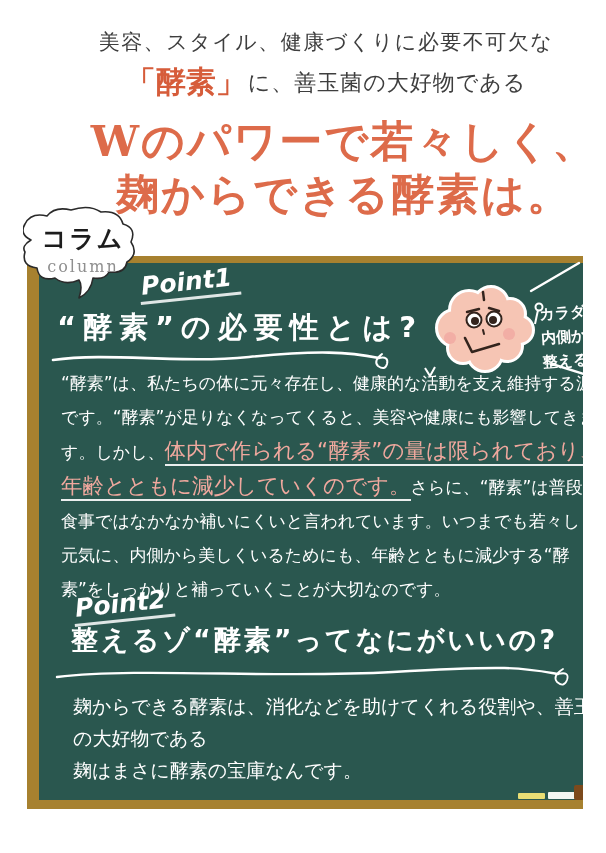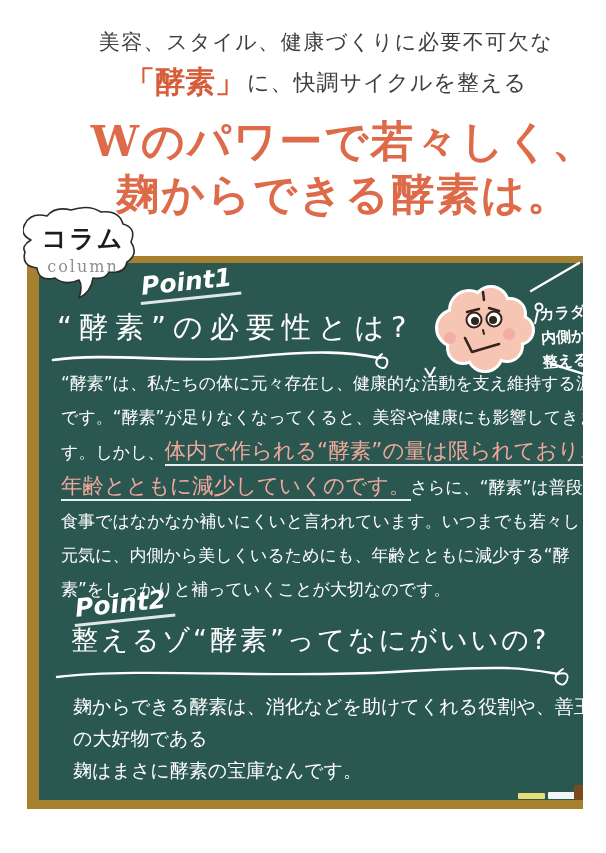--- a/index.html
+++ b/index.html
@@ -67,21 +67,21 @@
   .point-label {
     font-style:italic; font-weight:bold; font-size:25px; color:#ffffff;
     transform:rotate(-6deg); transform-origin:left bottom;
     border-bottom:3px solid rgba(255,255,255,.85);
     padding:0 8px 1px 2px;
   }
   .point1 { left:114px; top:16px; }
   .point2 { left:48px; top:338px; }
 
   .board-heading {
-    color:#ffffff; font-weight:normal; white-space:nowrap;
+    color:#ffffff; font-weight:bold; white-space:nowrap;
   }
   .heading1 { left:30px; top:52px; font-size:29px; letter-spacing:7px; }
   .heading2 { left:44px; top:366px; font-size:27px; letter-spacing:3px; }
   .underline-svg { overflow:visible; }
   .u1 { left:22px; top:92px; }
   .u2 { left:26px; top:407px; }
 
   .mascot-svg { left:390px; top:24px; }
   .side-note {
     left:514px; top:44px; color:#ffffff;
@@ -120,21 +120,21 @@
 </style>
 </head>
 <body>
 
 <div class="page">
 
   <header class="top-copy">
     <p class="lead-line1">美容、スタイル、健康づくりに必要不可欠な</p>
     <p class="lead-line2">
       <span class="keyword">「酵素」</span>
-      <span class="lead-mid">に、快調サイクルを整える</span>
+      <span class="lead-mid">に、善玉菌の大好物である</span>
     </p>
     <h1 class="headline">
       <span>Wのパワーで若々しく、</span>
       <span>麹からできる酵素は。</span>
     </h1>
   </header>
 
   <div class="column-bubble">
     <svg width="132" height="100" viewBox="0 0 132 100">
       <path d="M14,34 Q2,28 8,18 Q14,6 30,10 Q38,0 54,4 Q72,-2 84,6 Q102,4 106,18 Q120,22 114,36 Q122,48 110,56 Q108,68 92,66 Q88,74 76,72 Q74,86 62,92 Q66,80 62,74 Q48,80 38,72 Q22,76 20,62 Q4,60 8,46 Q4,40 14,34 Z" fill="#ffffff" stroke="#2a2a2a" stroke-width="1.6" stroke-linejoin="round"></path>

